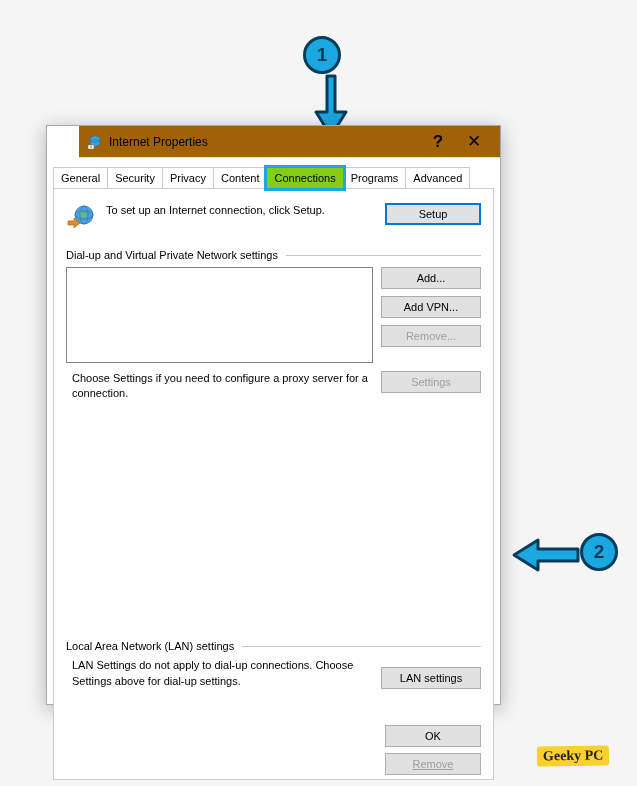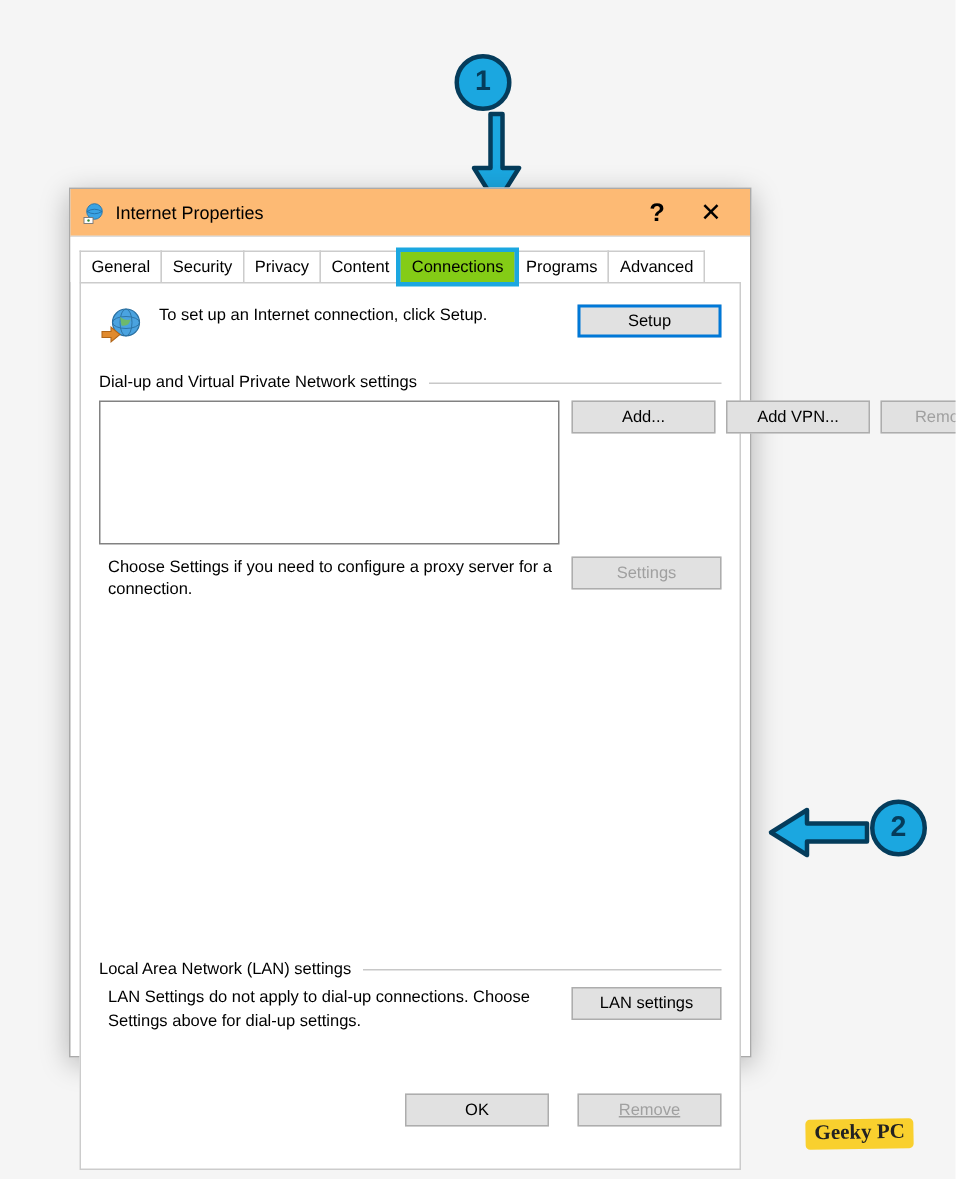--- a/index.html
+++ b/index.html
@@ -20,25 +20,26 @@
       left: 46px;
       top: 125px;
       width: 455px;
       height: 580px;
       background: #fff;
       border: 1px solid #aaa;
       box-shadow: 0 4px 18px rgba(0,0,0,0.28);
     }
     .titlebar {
       height: 32px;
-      background: #fdba74;
+      background: #a16207;
       display: flex;
       align-items: center;
       padding: 0 8px;
       border-bottom: 1px solid #ddd;
+      margin-left: 32px;
     }
     .title-icon {
       width: 16px;
       height: 16px;
       margin-right: 6px;
       position: relative;
     }
     .title-icon svg { display:block; }
     .titlebar-text {
       flex: 1;
@@ -145,21 +146,21 @@
       margin-bottom: 8px;
     }
     .listbox {
       flex: 1;
       height: 96px;
       border: 1px solid #828282;
       background: #fff;
     }
     .side-buttons {
       display: flex;
-      flex-direction: row;
+      flex-direction: column;
       gap: 7px;
       width: 100px;
     }
     .proxy-row {
       display: flex;
       align-items: flex-start;
       gap: 8px;
       margin-bottom: 4px;
     }
     .proxy-text {
@@ -169,35 +170,36 @@
       padding-left: 6px;
     }
     .lan-section {
       position: absolute;
       left: 12px;
       right: 12px;
       bottom: 90px;
     }
     .lan-row {
       display: flex;
-      align-items: flex-start;
+      align-items: flex-end;
       gap: 8px;
     }
     .lan-text {
       flex: 1;
       font-size: 11px;
       line-height: 1.4;
       padding-left: 6px;
     }
     .bottom-buttons {
       position: absolute;
       right: 12px;
-      bottom: 28px;
-      display: flex;
-      gap: 19px;
+      bottom: 4px;
+      display: flex;
+      gap: 6px;
+      flex-direction: column;
     }
     
     .anno-circle {
       position: absolute;
       width: 38px;
       height: 38px;
       border-radius: 50%;
       background: #1BA7E0;
       border: 3px solid #053C5B;
       display: flex;

